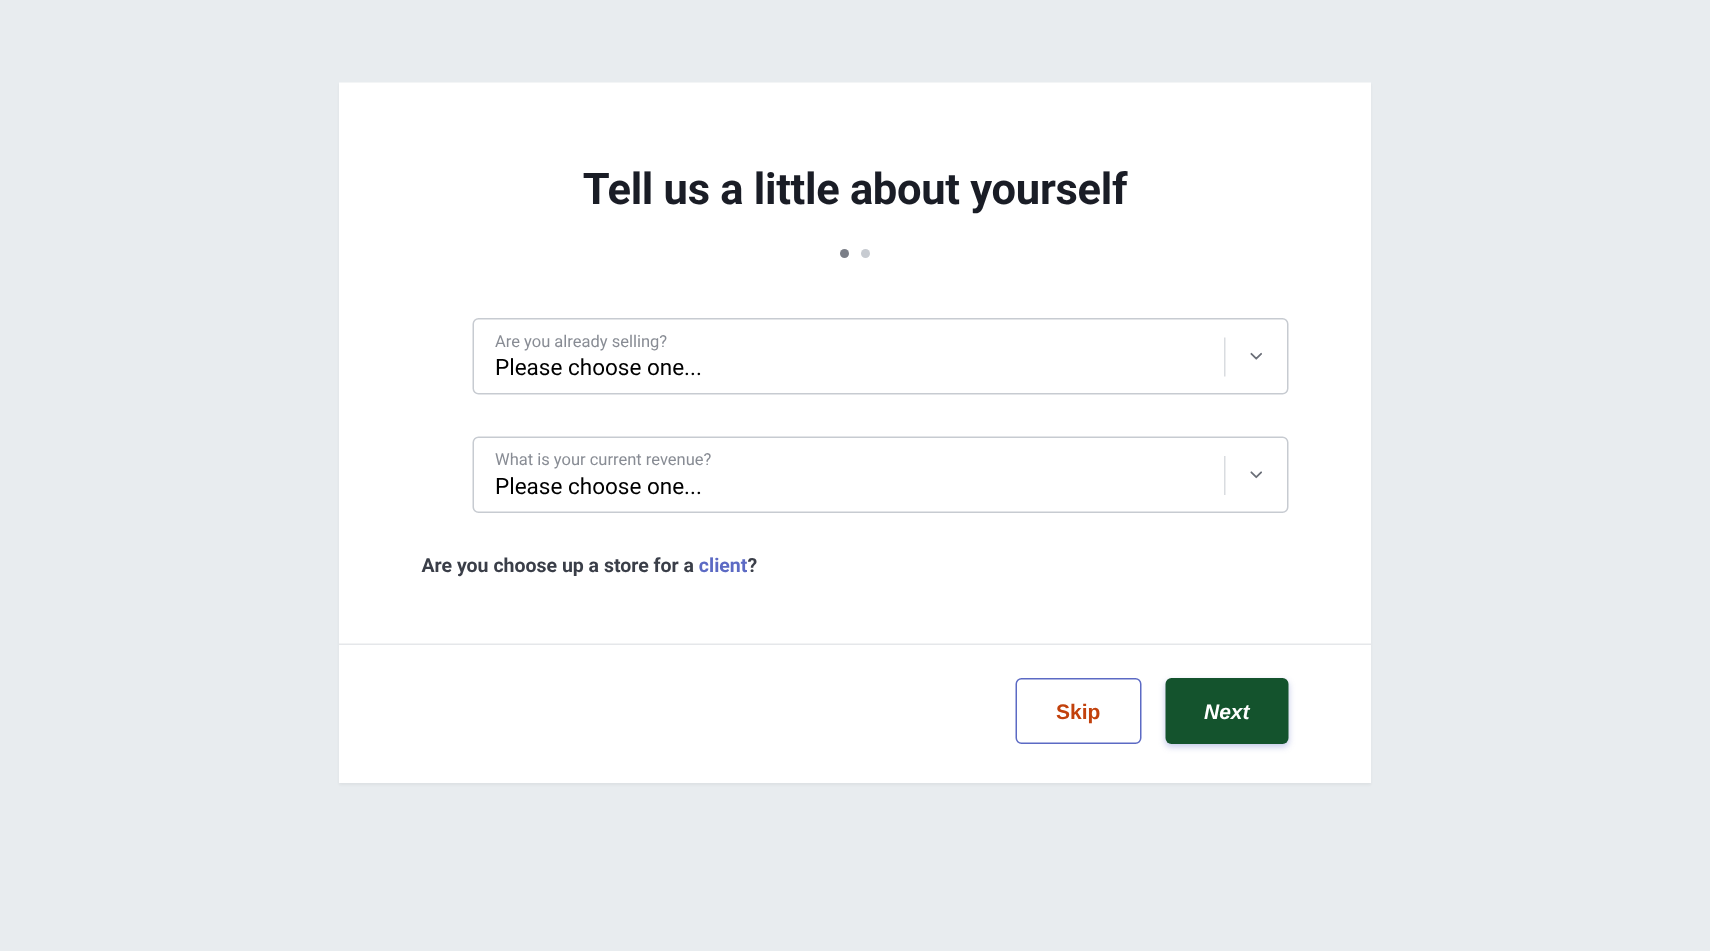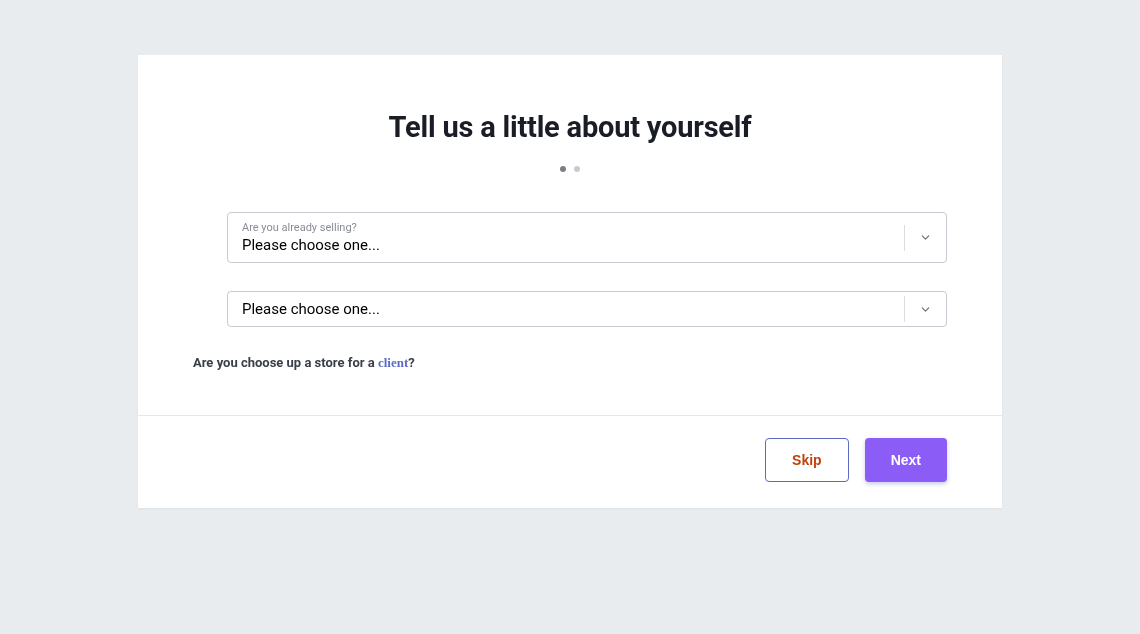--- a/index.html
+++ b/index.html
@@ -12,21 +12,21 @@
       background: #e8ecef;
       width: 1140px;
       height: 634px;
       display: flex;
       align-items: flex-start;
       justify-content: center;
       padding-top: 55px;
     }
     .card {
       background: #ffffff;
-      width: 864px;
+      width: 688px;
       box-shadow: 0 1px 2px rgba(0,0,0,0.05);
     }
     .card-body {
       padding: 55px 55px 32px 55px;
     }
     .title {
       text-align: center;
       font-size: 29px;
       font-weight: 700;
       color: #1a1d26;
@@ -87,21 +87,20 @@
       stroke: #6b6f78;
     }
     .question-label {
       font-size: 13px;
       font-weight: 700;
       color: #3a3e48;
       margin-bottom: 12px;
     }
     .question-label .highlight {
       color: #5c6ac4;
-      font-family: Liberation Serif, serif;
     }
     .checkbox-row {
       display: flex;
       align-items: center;
       gap: 12px;
     }
     .checkbox {
       width: 18px;
       height: 18px;
       border: 1px solid #c7cbd1;
@@ -128,23 +127,24 @@
       border-radius: 4px;
       cursor: pointer;
       border: none;
     }
     .btn-secondary {
       background: #fff;
       color: #c2410c;
       border: 1px solid #5c6ac4;
     }
     .btn-primary {
-      background: #8b5cf6;
+      background: #14532d;
       color: #fff;
       box-shadow: 0 2px 4px rgba(92,106,196,0.35);
+      font-style: italic;
     }
   </style>
 </head>
 <body>
 
 <div class="card">
   <div class="card-body">
 
     <h1 class="title">Tell us a little about yourself</h1>
 
@@ -160,20 +160,21 @@
         <div class="chevron-wrap">
           <svg viewBox="0 0 24 24" fill="none" stroke-width="2.2" stroke-linecap="round" stroke-linejoin="round">
               <polyline points="6 9 12 15 18 9"></polyline>
             </svg>
         </div>
       </div>
     </div>
 
     <div class="select-group">
       <div class="select-field">
+        <div class="select-label">What is your current revenue?</div>
         <div class="select-value">Please choose one...</div>
         <div class="chevron-wrap">
           <svg viewBox="0 0 24 24" fill="none" stroke-width="2.2" stroke-linecap="round" stroke-linejoin="round">
               <polyline points="6 9 12 15 18 9"></polyline>
             </svg>
         </div>
       </div>
     </div>
 
     <div>

